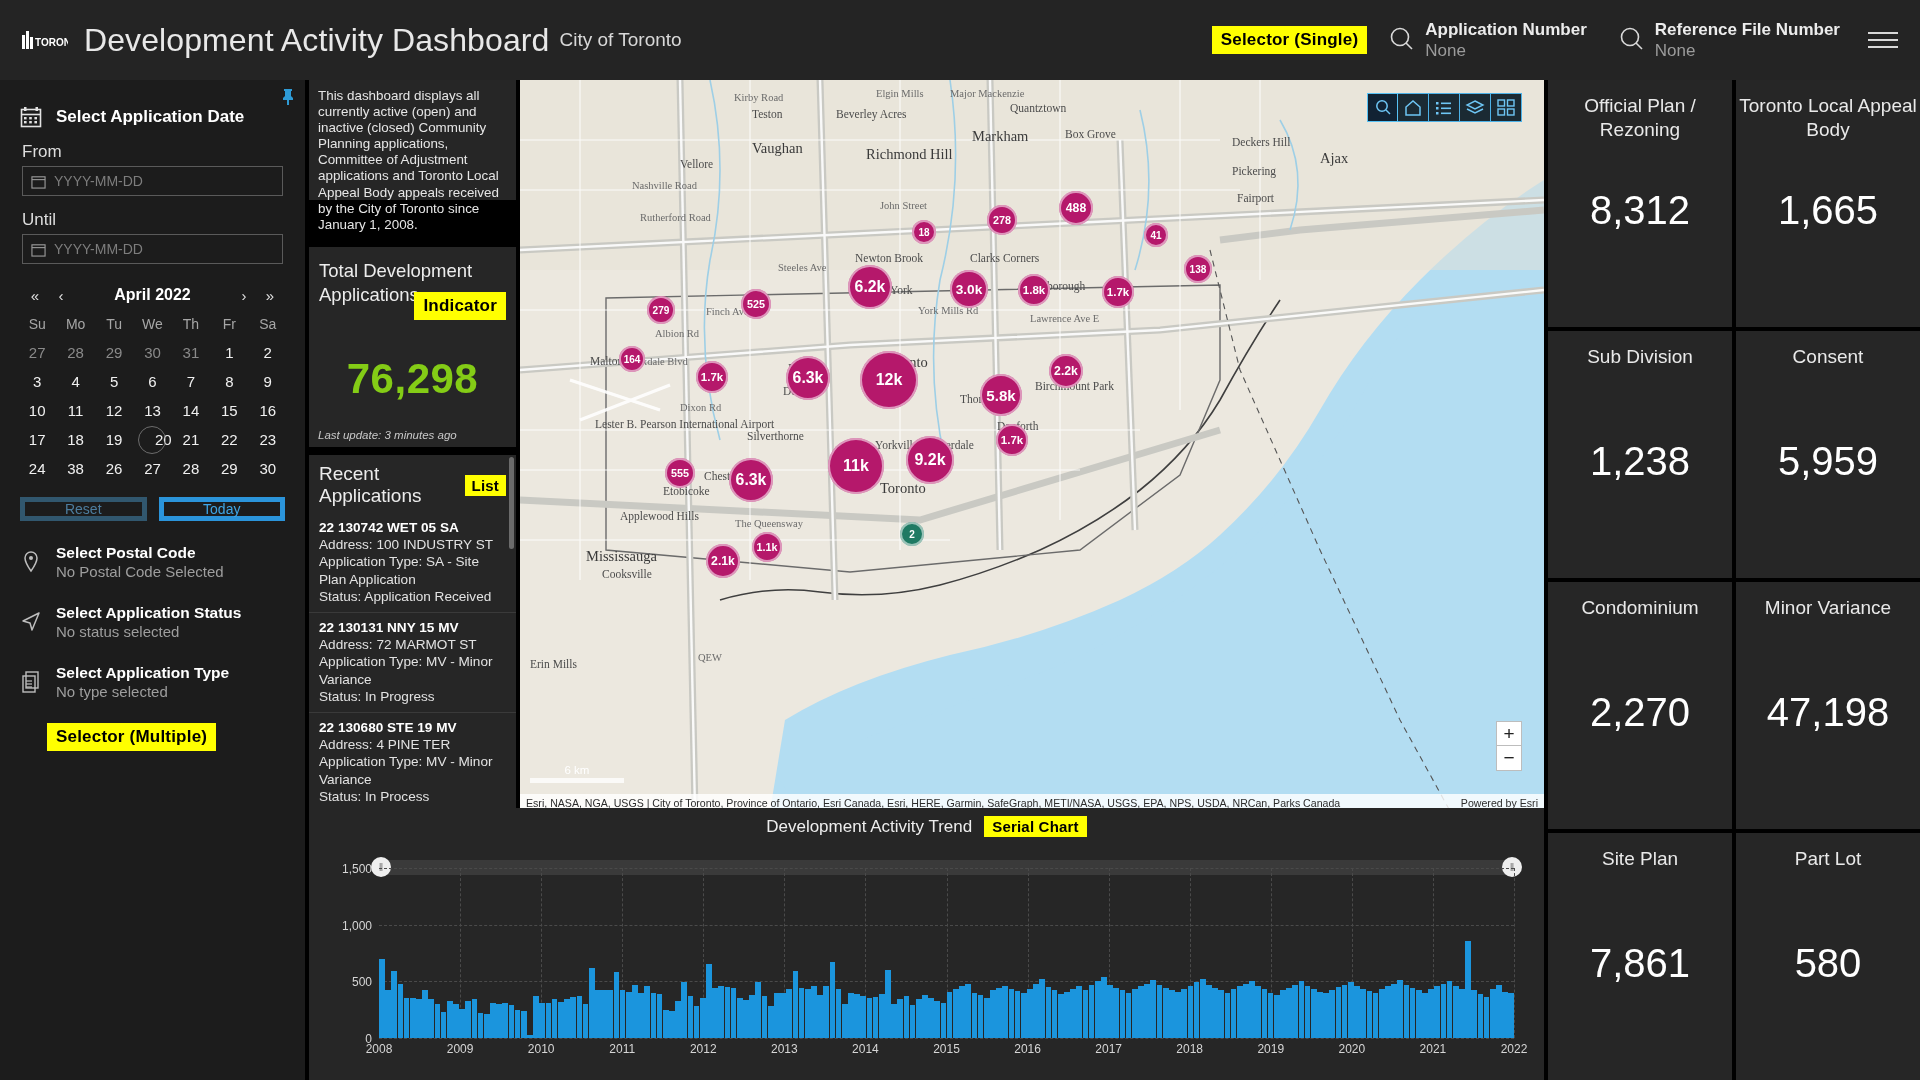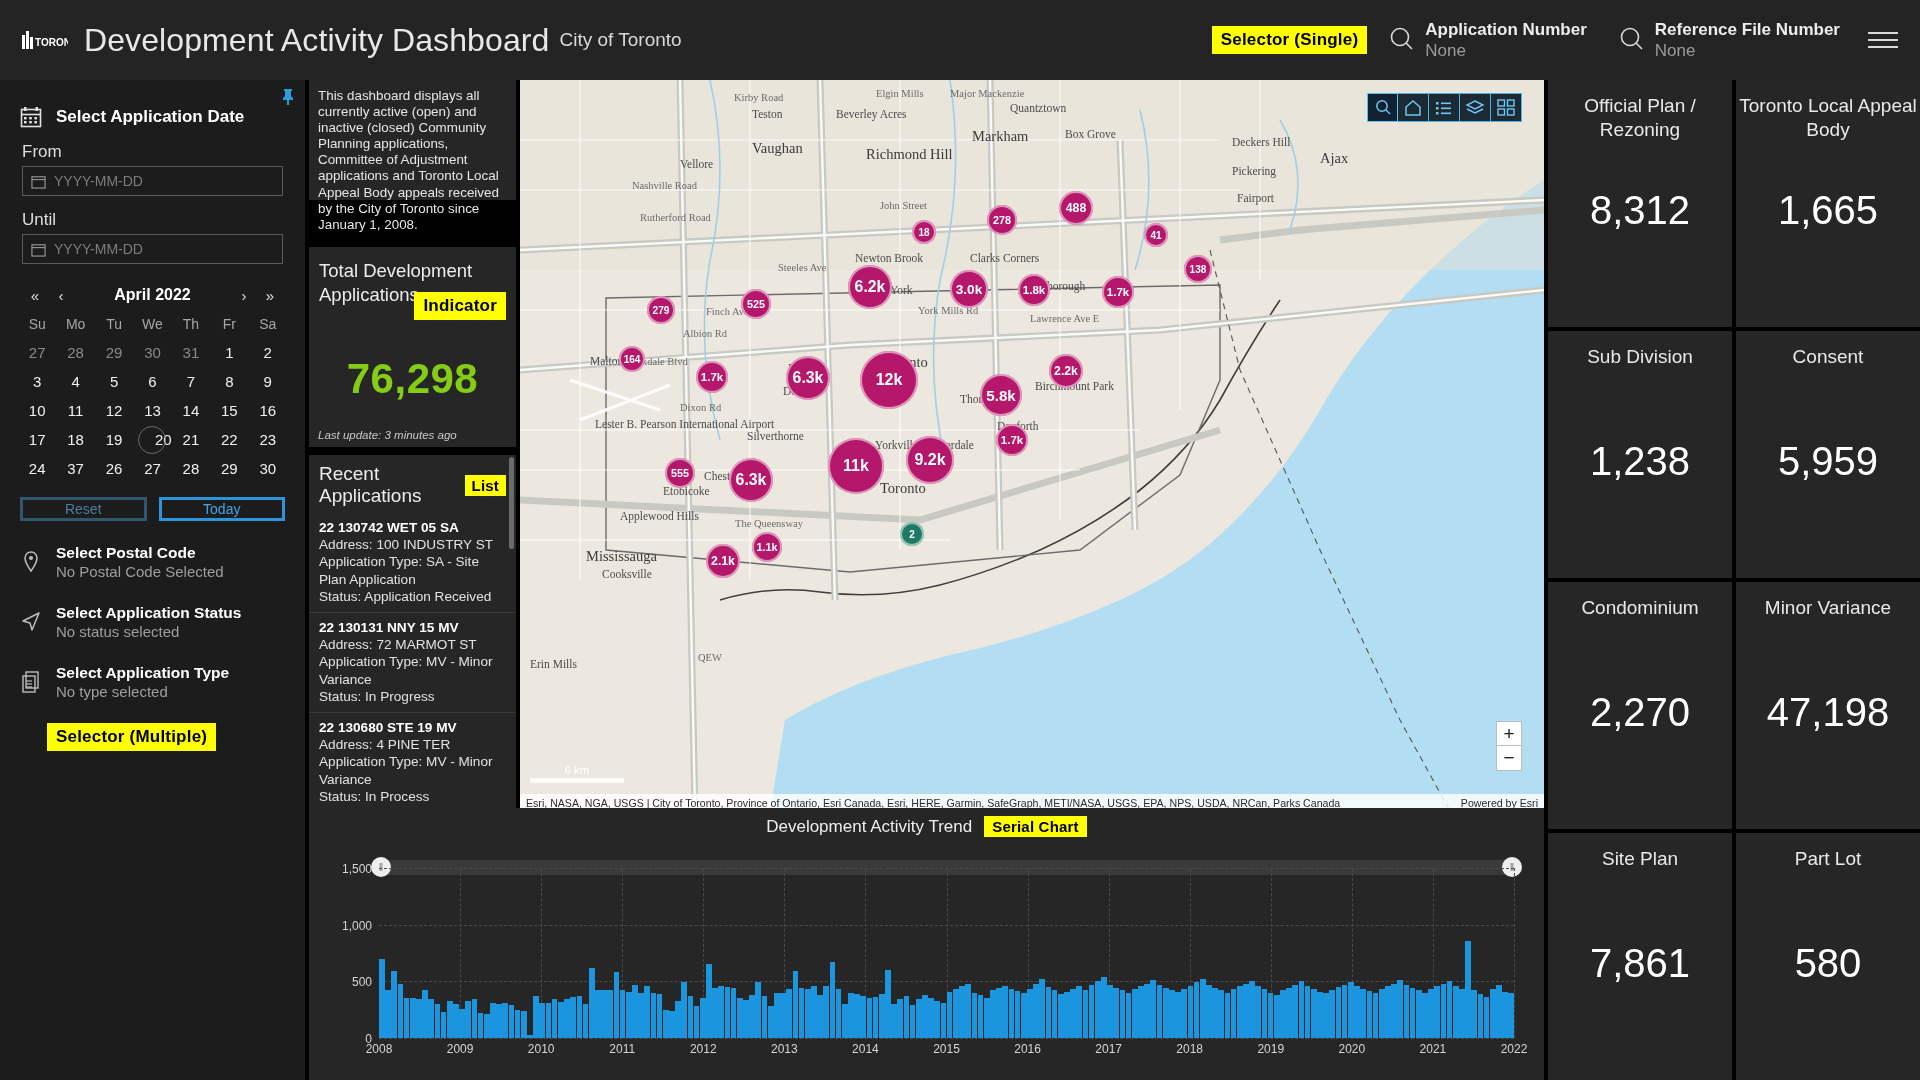--- a/index.html
+++ b/index.html
@@ -60,21 +60,21 @@
   .cal-grid { margin: 12px 18px 0 18px; display:grid; grid-template-columns: repeat(7, 1fr); row-gap: 12px; }
   .cal-grid div { text-align:center; font-size: 15px; color: #f0f0f0; }
   .cal-grid .dow { color: #a6a6a6; font-size: 14px; }
   .cal-grid .mut { color: #8a8a8a; }
   .cal-grid .today-d { position: relative; text-align: right; }
   .cal-grid .today-d::before {
     content:''; position:absolute; left:50%; top:50%; width:26px;height:26px;
     transform: translate(-50%,-50%); border:1px solid #6c6c6c; border-radius:50%;
   }
   .btn-row { display:flex; gap: 12px; margin: 20px 20px 0 20px; }
-  .btn-row .b { flex:1; height: 24px; border:3px solid #5eead4; display:flex;align-items:center;justify-content:center; font-size:14px; }
+  .btn-row .b { flex:1; height: 24px; border:5px solid #5eead4; display:flex;align-items:center;justify-content:center; font-size:14px; }
   .b.reset { color:#4d7d9e; border-color:#31576e;}
   .b.today { color:#3fa5e5; border-color:#2b94da;}
 
   .sel-item { display:flex; align-items:center; padding: 22px 0 0 18px; }
   .sel-item .ic { width: 26px; flex:0 0 26px; height: 26px; }
   .sel-item .tx { margin-left: 12px; }
   .sel-item .t1 { font-size: 15.5px; color:#fff; font-weight:600; line-height:19px;}
   .sel-item .t2 { font-size: 15px; color:#9e9e9e; line-height: 19px; }
   .multi-badge { margin: 22px 0 0 47px; }
 
@@ -287,21 +287,21 @@
         <div class="">15</div>
         <div class="">16</div>
         <div class="">17</div>
         <div class="">18</div>
         <div class="">19</div>
         <div class="today-d">20</div>
         <div class="">21</div>
         <div class="">22</div>
         <div class="">23</div>
         <div class="">24</div>
-        <div class="">37</div>
+        <div class="">38</div>
         <div class="">26</div>
         <div class="">27</div>
         <div class="">28</div>
         <div class="">29</div>
         <div class="">30</div>
       </div>
 
     <div class="btn-row">
       <div class="b reset">Reset</div>
       <div class="b today">Today</div>
@@ -458,21 +458,21 @@
         <div class="map-lbl road" style="left: 120px; top: 132px;">Rutherford Road</div>
         <div class="map-lbl road" style="left: 360px; top: 120px;">John Street</div>
         <div class="map-lbl " style="left: 335px; top: 172px;">Newton Brook</div>
         <div class="map-lbl " style="left: 450px; top: 172px;">Clarks Corners</div>
         <div class="map-lbl " style="left: 527px; top: 200px;">borough</div>
         <div class="map-lbl " style="left: 370px; top: 204px;">York</div>
         <div class="map-lbl road" style="left: 258px; top: 182px;">Steeles Ave</div>
         <div class="map-lbl road" style="left: 186px; top: 226px;">Finch Ave W</div>
         <div class="map-lbl road" style="left: 398px; top: 225px;">York Mills Rd</div>
         <div class="map-lbl road" style="left: 510px; top: 233px;">Lawrence Ave E</div>
-        <div class="map-lbl road" style="left: 135px; top: 248px; margin-left: 28px;">Albion Rd</div>
+        <div class="map-lbl road" style="left: 135px; top: 248px;">Albion Rd</div>
         <div class="map-lbl " style="left: 70px; top: 275px;">Malton</div>
         <div class="map-lbl road" style="left: 122px; top: 276px;">xdale Blvd</div>
         <div class="map-lbl big" style="left: 362px; top: 274px;">Toronto</div>
         <div class="map-lbl road" style="left: 160px; top: 322px;">Dixon Rd</div>
         <div class="map-lbl " style="left: 268px; top: 282px;">North</div>
         <div class="map-lbl " style="left: 263px; top: 305px;">Del Ray</div>
         <div class="map-lbl " style="left: 440px; top: 313px;">Thorncliffe</div>
         <div class="map-lbl " style="left: 515px; top: 300px;">Birchmount Park</div>
         <div class="map-lbl " style="left: 477px; top: 340px;">Danforth</div>
         <div class="map-lbl " style="left: 75px; top: 338px;">Lester B. Pearson International Airport</div>

